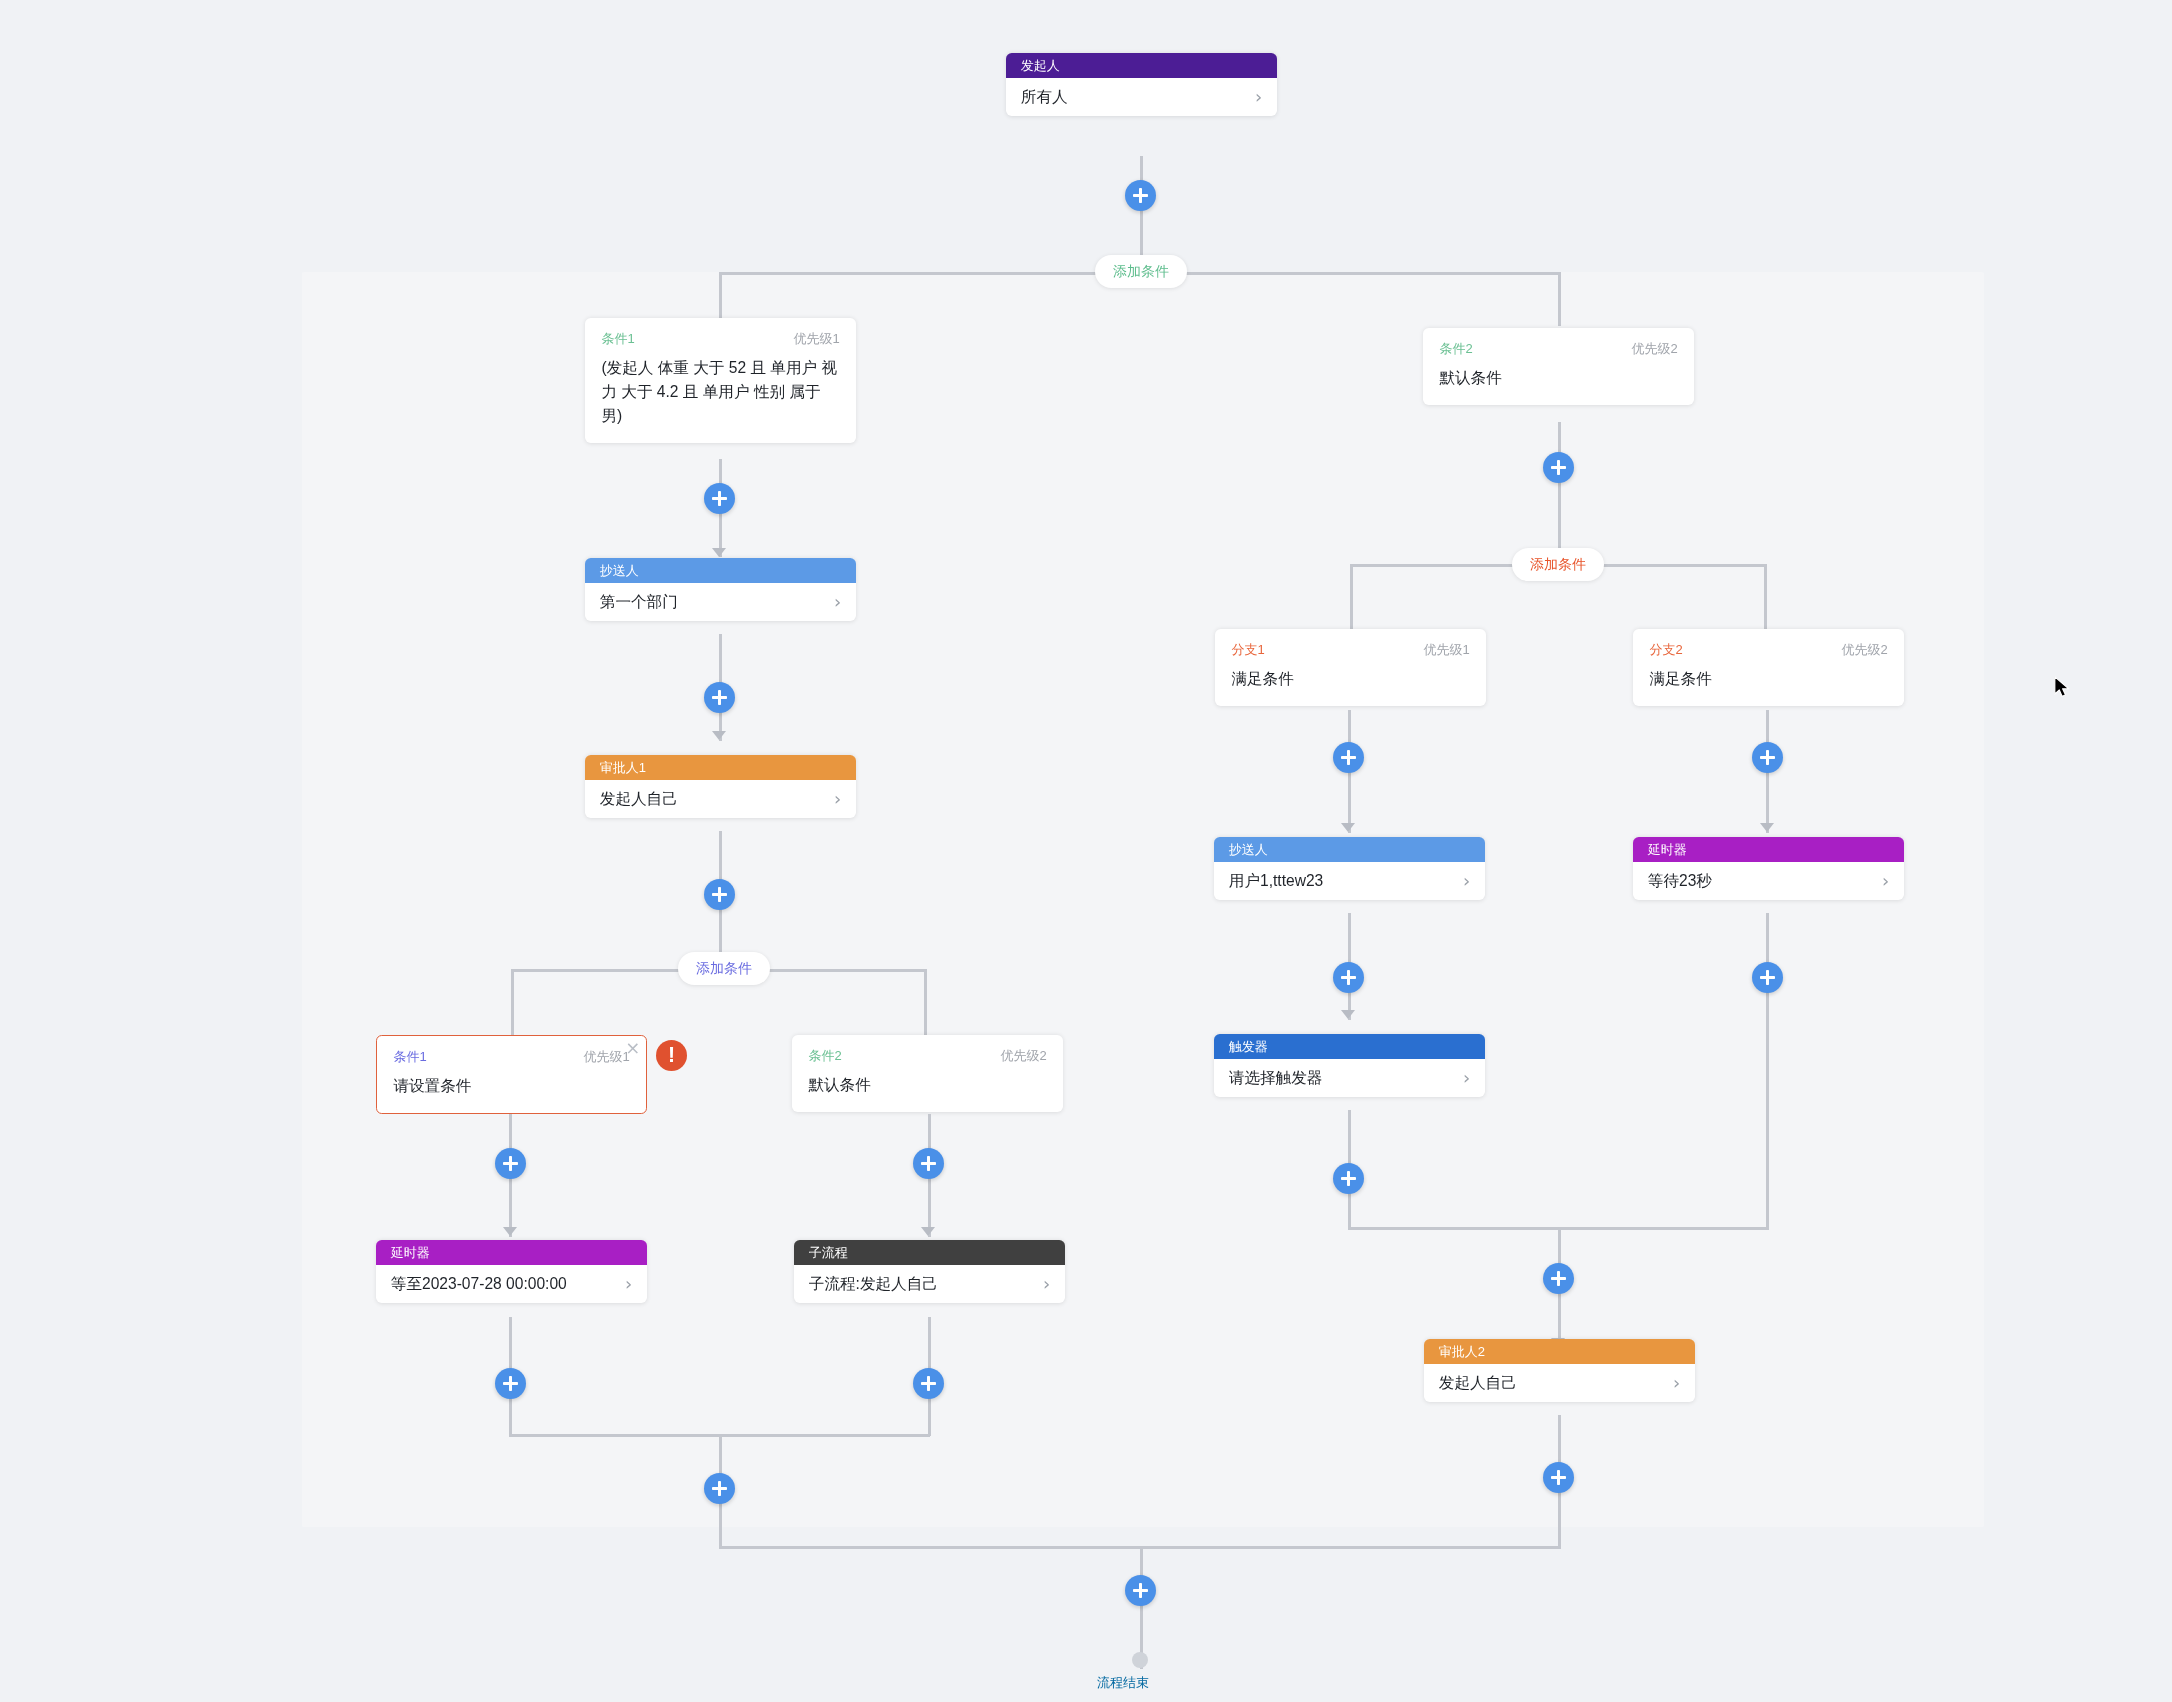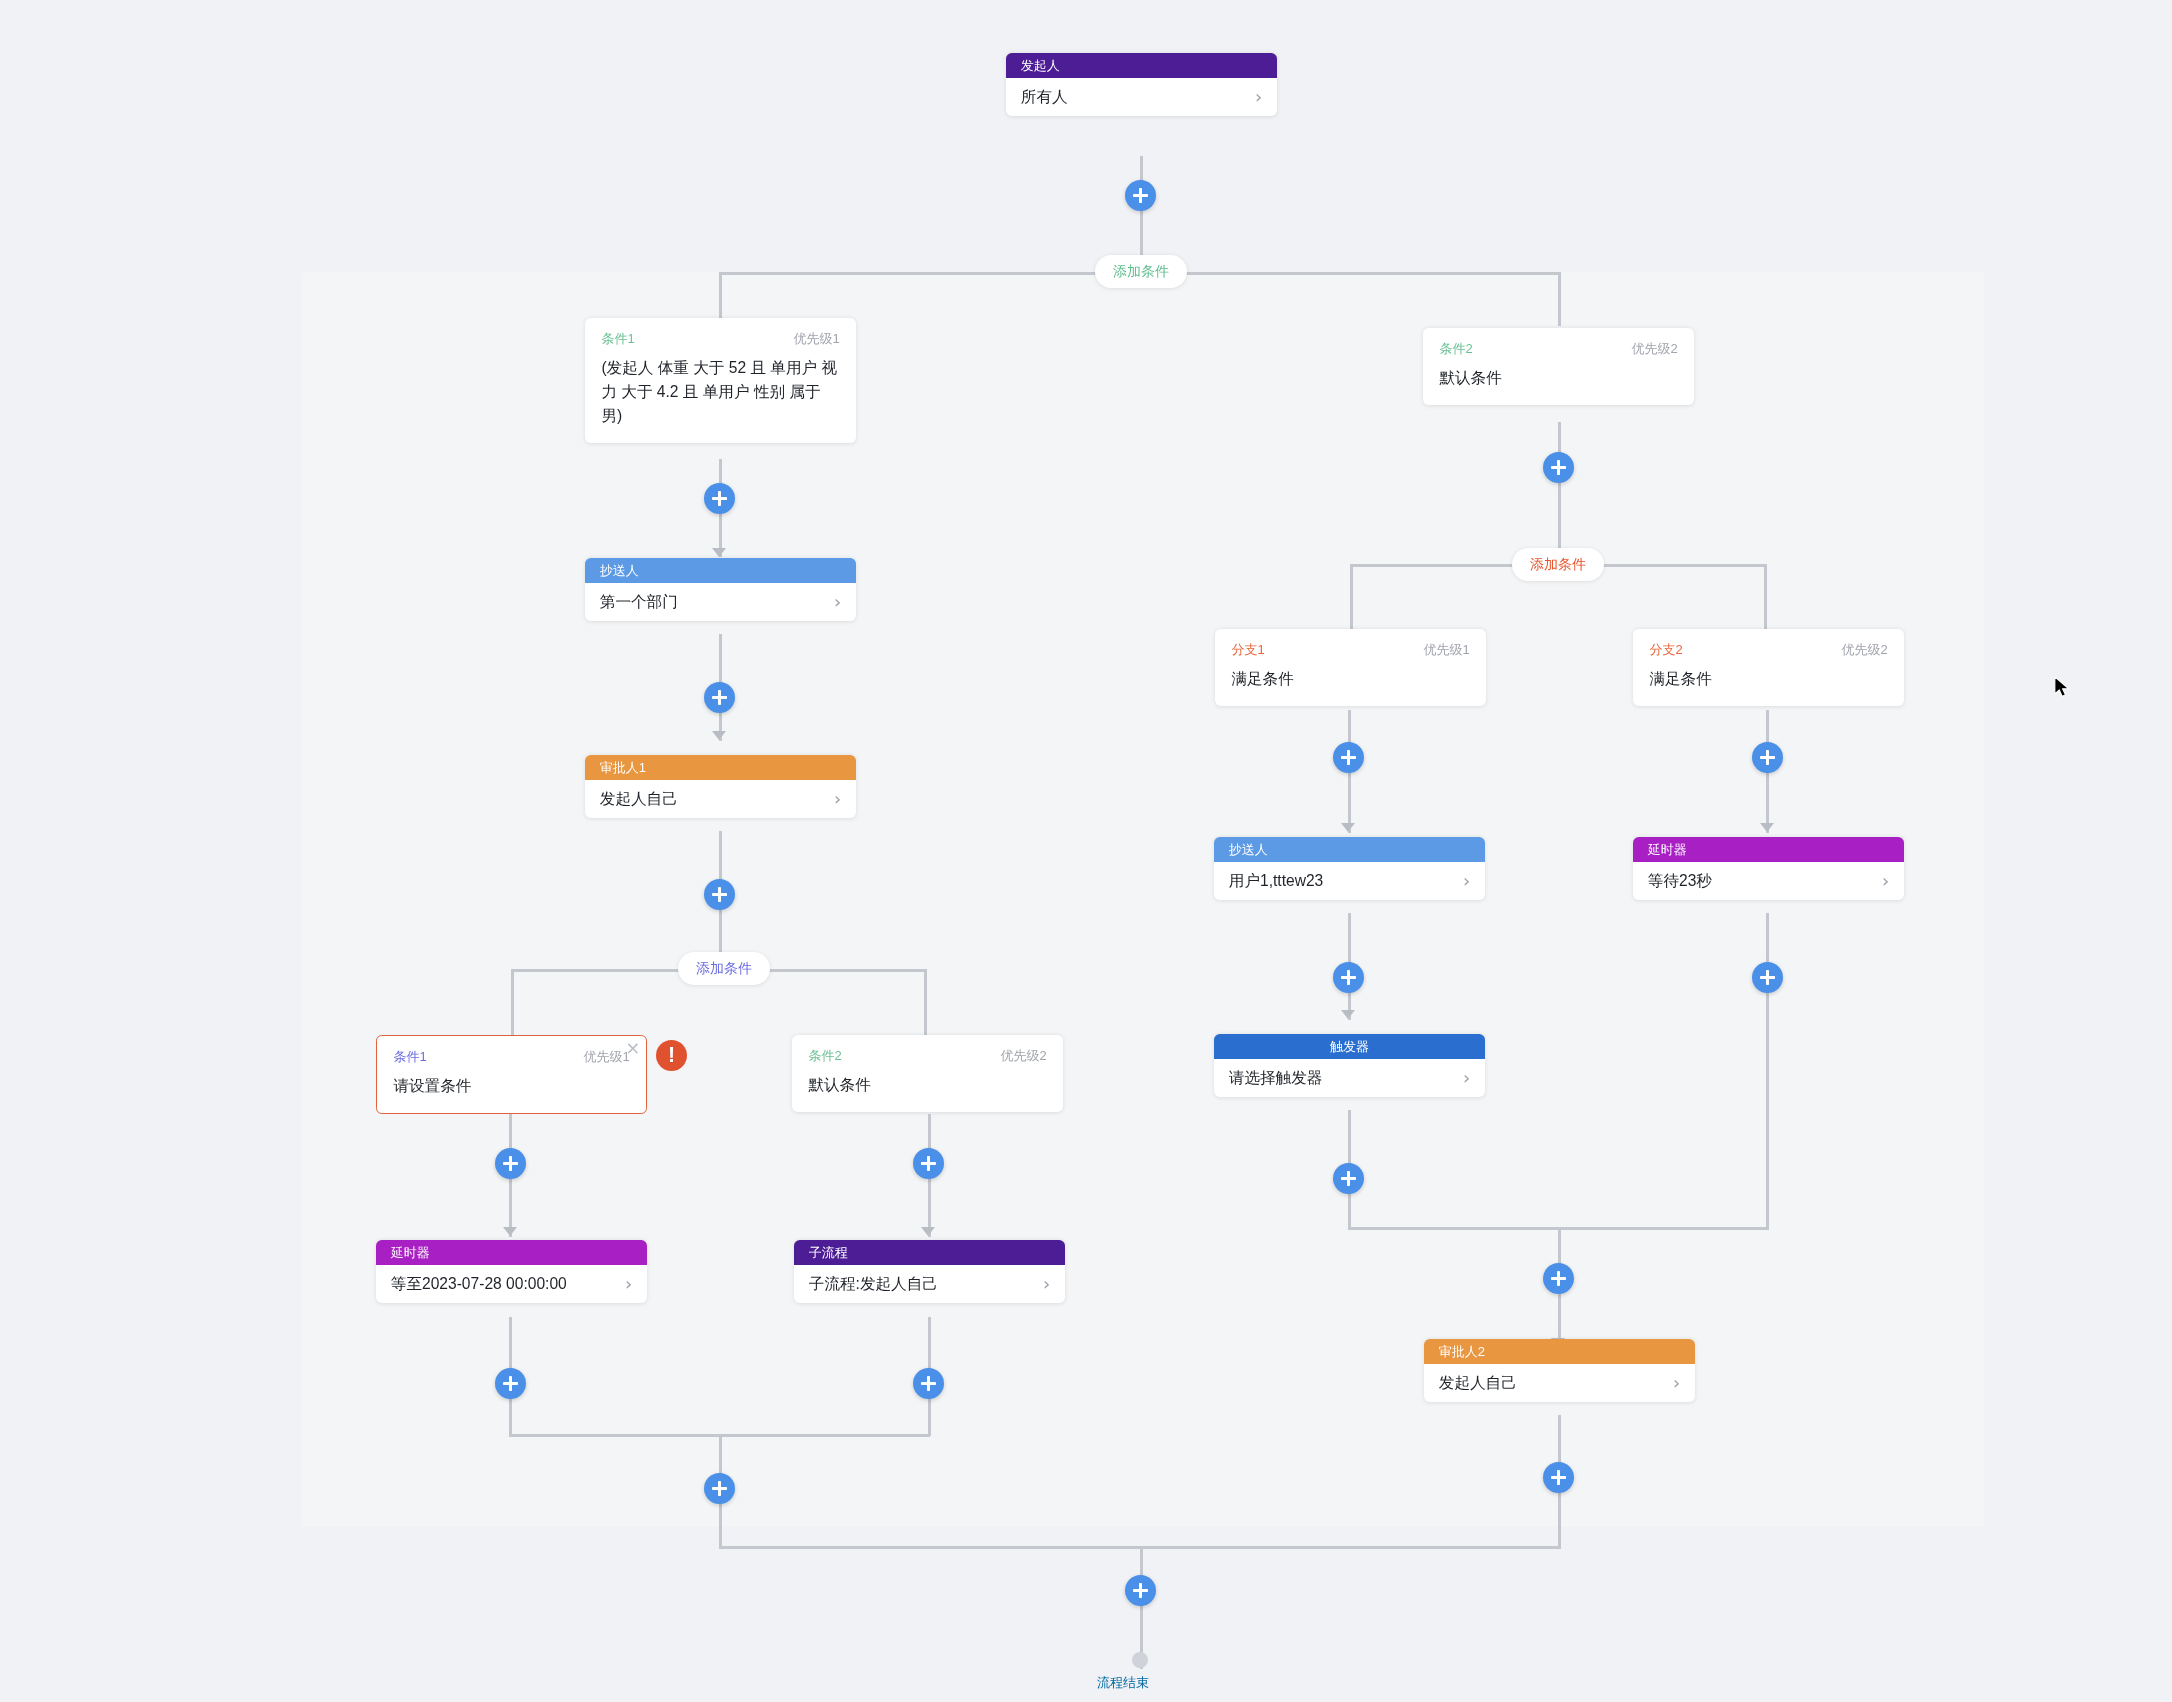--- a/index.html
+++ b/index.html
@@ -79,22 +79,22 @@
     line-height: 1;
     margin-left: 6.6px;
     font-family: "DejaVu Sans", sans-serif;
   }
 
   
   .h-initiator { background: #4c1d95; }
   .h-cc        { background: #5c9ae6; }
   .h-approver  { background: #e8963f; }
   .h-timer     { background: #a81fc4; }
-  .h-subflow   { background: #4c1d95; }
-  .h-trigger   { background: #2a6fd0; text-align: center; }
+  .h-subflow   { background: #404040; }
+  .h-trigger   { background: #2a6fd0; }
 
   
   .cond {
     position: absolute;
     width: 271px;
     background: #fff;
     border-radius: 5.7px;
     box-shadow: 0 0.8px 4.1px rgba(0,0,0,.10);
     padding: 11.5px 16.4px 14.8px 16.4px;
     cursor: pointer;

